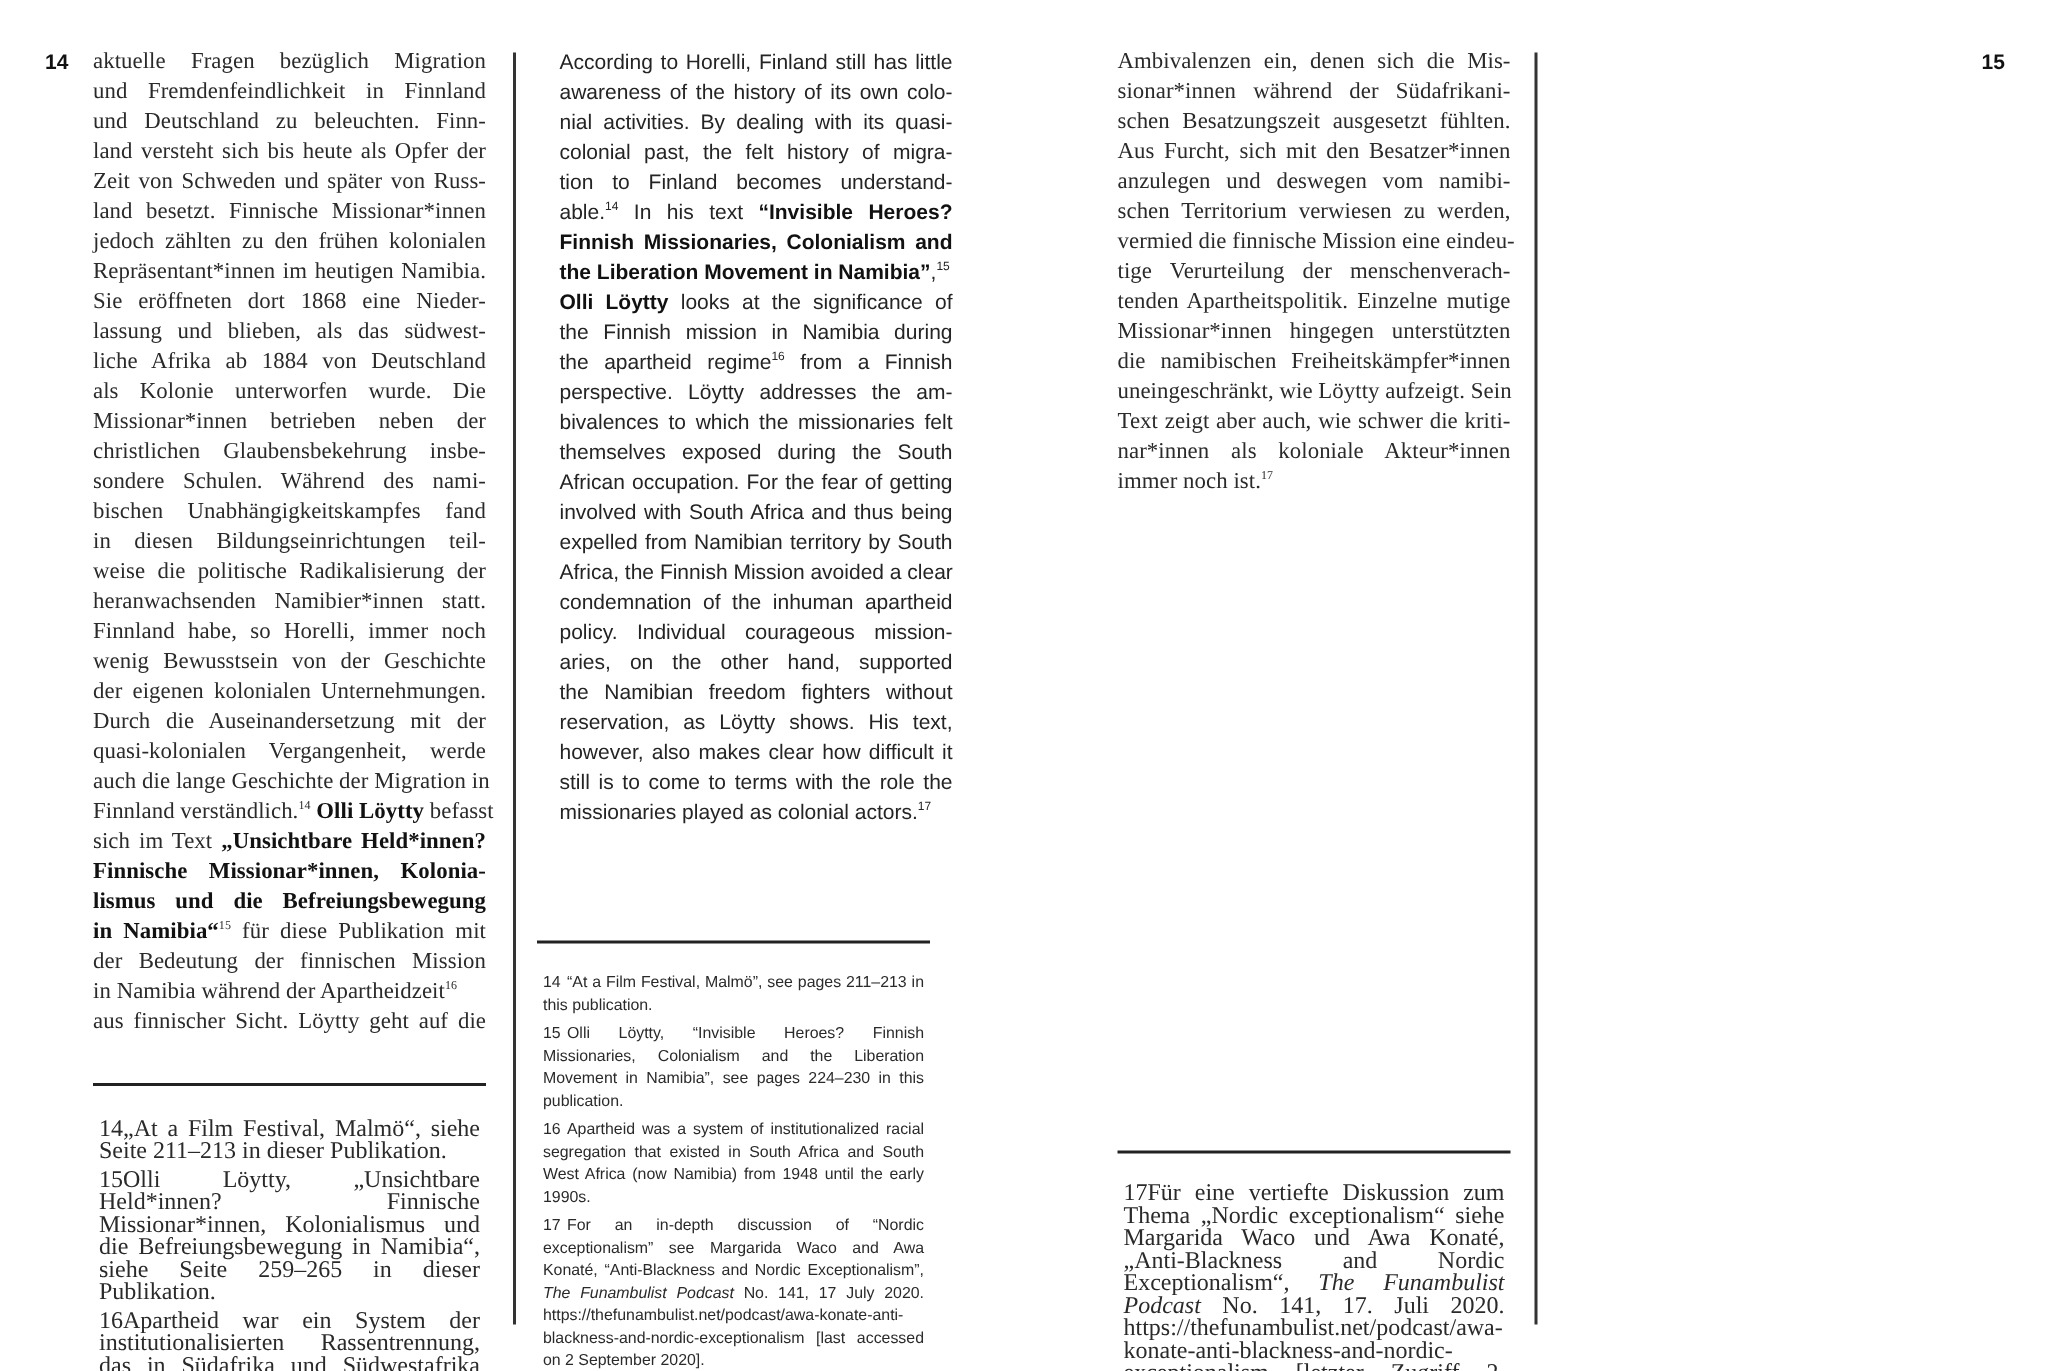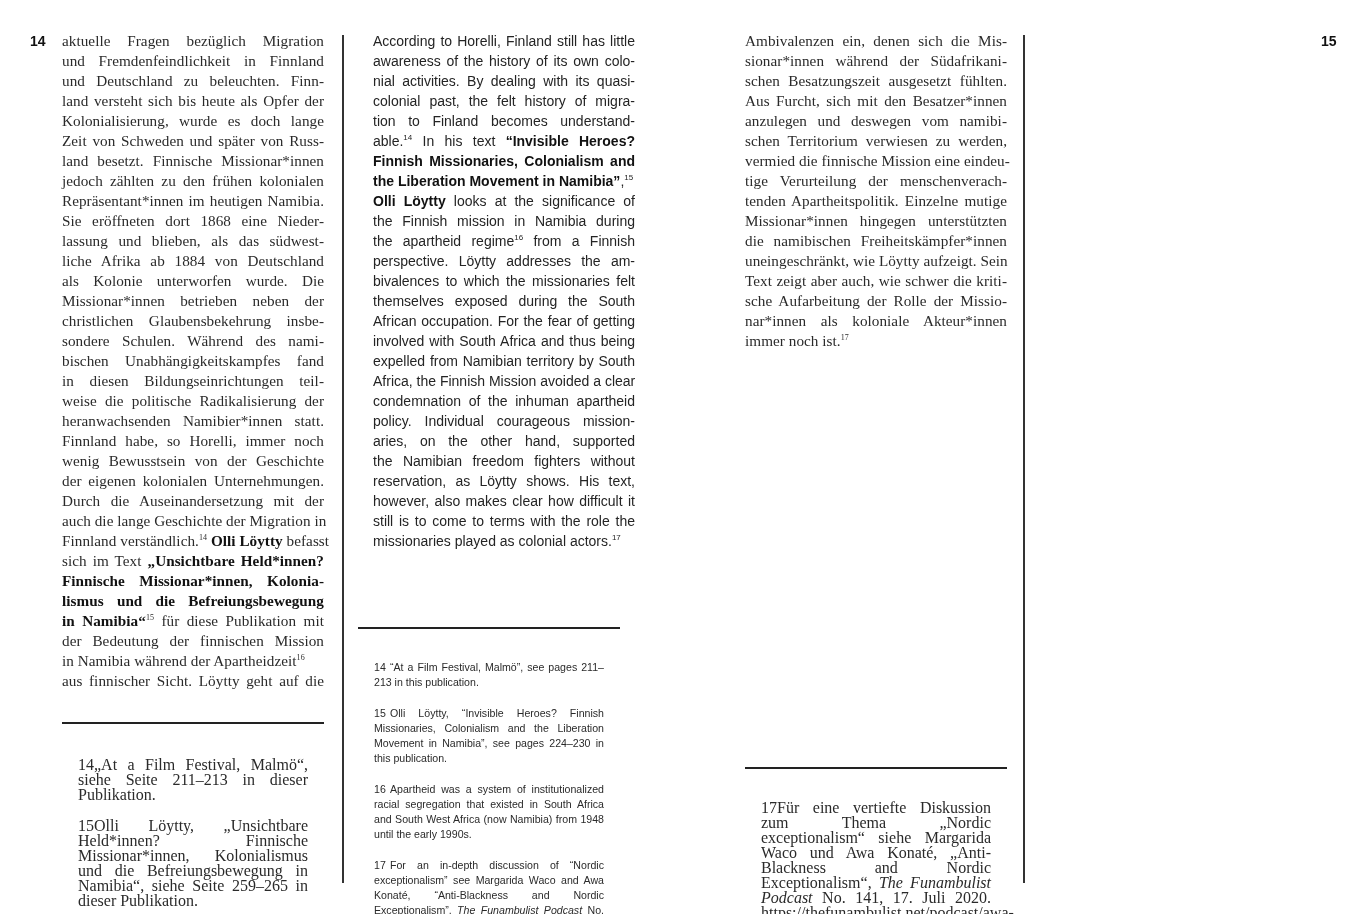--- a/index.html
+++ b/index.html
@@ -8,57 +8,57 @@
   .col { position: absolute; text-align: justify; hyphens: manual; }
   .body-de { font-family: "Liberation Serif", serif; font-size: 15.2px; line-height: 20px; color: #2a2a2a; letter-spacing: 0.05px; }
   .body-en { font-family: "Liberation Sans", sans-serif; font-size: 14px; line-height: 20px; color: #242424; }
   .col b { font-weight: bold; color: #111; }
   sup { font-size: 8px; line-height: 0; vertical-align: 6px; }
   .vrule { position: absolute; width: 2px; background: #333; }
   .hrule { position: absolute; height: 2px; background: #222; }
   .fn { position: absolute; text-align: justify; }
   .fn-de { font-family: "Liberation Serif", serif; font-size: 16px; line-height: 15px; color: #2a2a2a; }
   .fn-en { font-family: "Liberation Sans", sans-serif; font-size: 10.6px; line-height: 15px; color: #2a2a2a; }
-  .fn p { margin: 16px; }
+  .fn p { margin: 4px; }
   .fn .n { display: inline-block; width: 16px; }
   .line { display: block; text-align: justify; text-align-last: justify; white-space: nowrap; }
   .line.last { text-align-last: left; }
 </style>
 </head>
 <body>
 
 <div class="page-num" style="left:30px;">14</div>
 <div class="page-num" style="left:1321px;">15</div>
 
 <div class="col body-de" id="col-de-left" style="left:62px; top:31px; width:262px;">
   <div id="de-left-lines">
       <span class="line">aktuelle Fragen bezüglich Migration</span>
       <span class="line">und Fremdenfeindlichkeit in Finnland</span>
       <span class="line">und Deutschland zu beleuchten. Finn-</span>
       <span class="line">land versteht sich bis heute als Opfer der</span>
-      <span class="line">Kolonialisierung, wurde es doch lange</span>
       <span class="line">Zeit von Schweden und später von Russ-</span>
       <span class="line">land besetzt. Finnische Missionar*innen</span>
       <span class="line">jedoch zählten zu den frühen kolonialen</span>
       <span class="line">Repräsentant*innen im heutigen Namibia.</span>
       <span class="line">Sie eröffneten dort 1868 eine Nieder-</span>
       <span class="line">lassung und blieben, als das südwest-</span>
       <span class="line">liche Afrika ab 1884 von Deutschland</span>
       <span class="line">als Kolonie unterworfen wurde. Die</span>
       <span class="line">Missionar*innen betrieben neben der</span>
       <span class="line">christlichen Glaubensbekehrung insbe-</span>
       <span class="line">sondere Schulen. Während des nami-</span>
       <span class="line">bischen Unabhängigkeitskampfes fand</span>
       <span class="line">in diesen Bildungseinrichtungen teil-</span>
       <span class="line">weise die politische Radikalisierung der</span>
       <span class="line">heranwachsenden Namibier*innen statt.</span>
       <span class="line">Finnland habe, so Horelli, immer noch</span>
       <span class="line">wenig Bewusstsein von der Geschichte</span>
       <span class="line">der eigenen kolonialen Unternehmungen.</span>
       <span class="line">Durch die Auseinandersetzung mit der</span>
+      <span class="line">quasi-kolonialen Vergangenheit, werde</span>
       <span class="line">auch die lange Geschichte der Migration in</span>
     </div>
   <span class="line"><span>Finnland verständlich.</span><sup>14</sup><b> Olli Löytty</b><span> befasst</span></span>
   <span class="line"><span>sich im Text </span><b>„Unsichtbare Held*innen?</b></span>
   <span class="line"><b>Finnische Missionar*innen, Kolonia-</b></span>
   <span class="line"><b>lismus und die Befreiungsbewegung</b></span>
   <span class="line"><b>in Namibia“</b><sup>15</sup><span> für diese Publikation mit</span></span>
   <span class="line">der Bedeutung der finnischen Mission</span>
   <span class="line last"><span>in Namibia während der Apartheidzeit</span><sup>16</sup></span>
   <span class="line">aus finnischer Sicht. Löytty geht auf die</span>
@@ -122,21 +122,20 @@
       <span class="line">Aus Furcht, sich mit den Besatzer*innen</span>
       <span class="line">anzulegen und deswegen vom namibi-</span>
       <span class="line">schen Territorium verwiesen zu werden,</span>
       <span class="line">vermied die finnische Mission eine eindeu-</span>
       <span class="line">tige Verurteilung der menschenverach-</span>
       <span class="line">tenden Apartheitspolitik. Einzelne mutige</span>
       <span class="line">Missionar*innen hingegen unterstützten</span>
       <span class="line">die namibischen Freiheitskämpfer*innen</span>
       <span class="line">uneingeschränkt, wie Löytty aufzeigt. Sein</span>
       <span class="line">Text zeigt aber auch, wie schwer die kriti-</span>
-      <span class="line">sche Aufarbeitung der Rolle der Missio-</span>
       <span class="line">nar*innen als koloniale Akteur*innen</span>
     </div>
   <span class="line last"><span>immer noch ist.</span><sup>17</sup></span>
 </div>
 
 <div class="hrule" style="left:745px; top:767px; width:262px;"></div>
 <div class="fn fn-de" id="fn-de-right" style="left:745px; top:784px; width:262px;">
     <p><span class="n">17</span><span>Für eine vertiefte Diskussion zum Thema „Nordic exceptionalism“ siehe Margarida Waco und Awa Konaté, „Anti-Blackness and Nordic Exceptionalism“, </span><i>The Funambulist Podcast</i><span> No. 141, 17. Juli 2020. https://thefunambulist.net/podcast/awa-konate-anti-blackness-and-nordic-exceptionalism [letzter Zugriff 2. September 2020].</span></p>
   </div>
 

